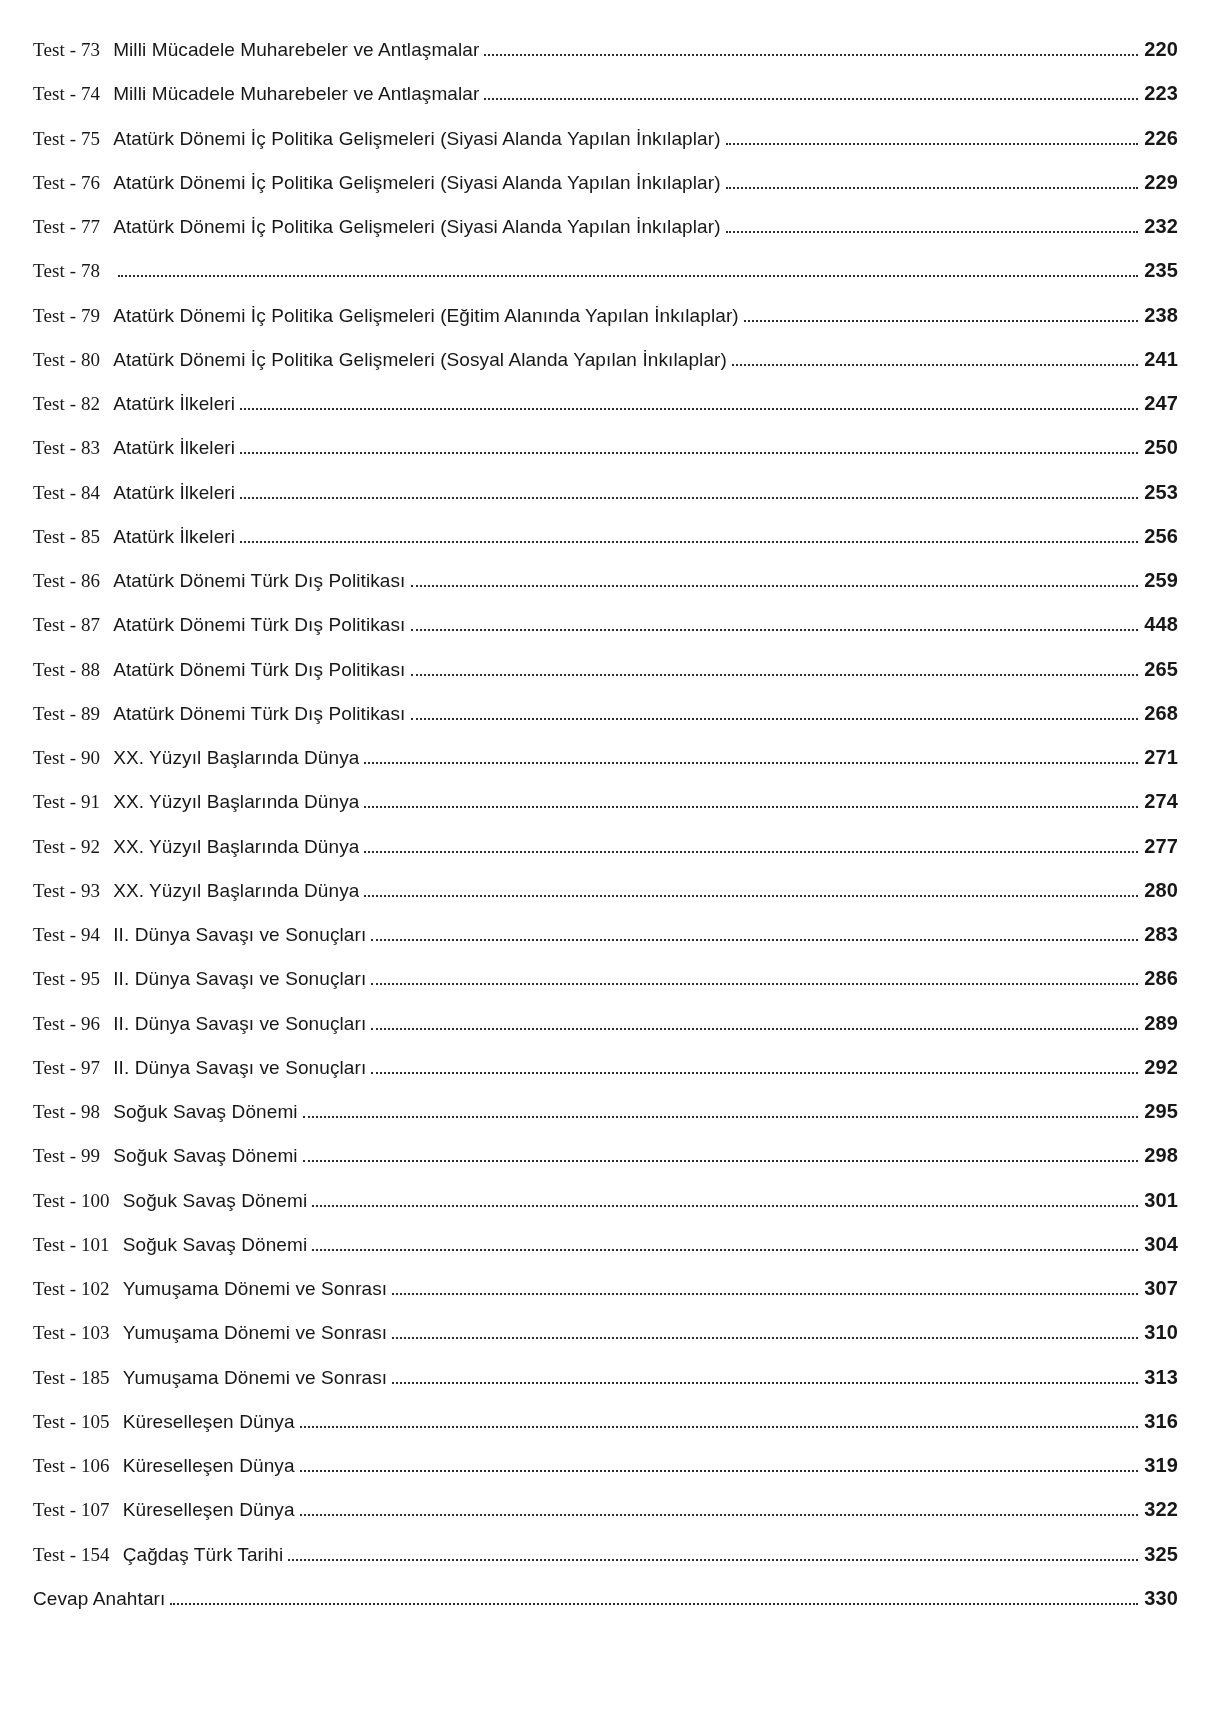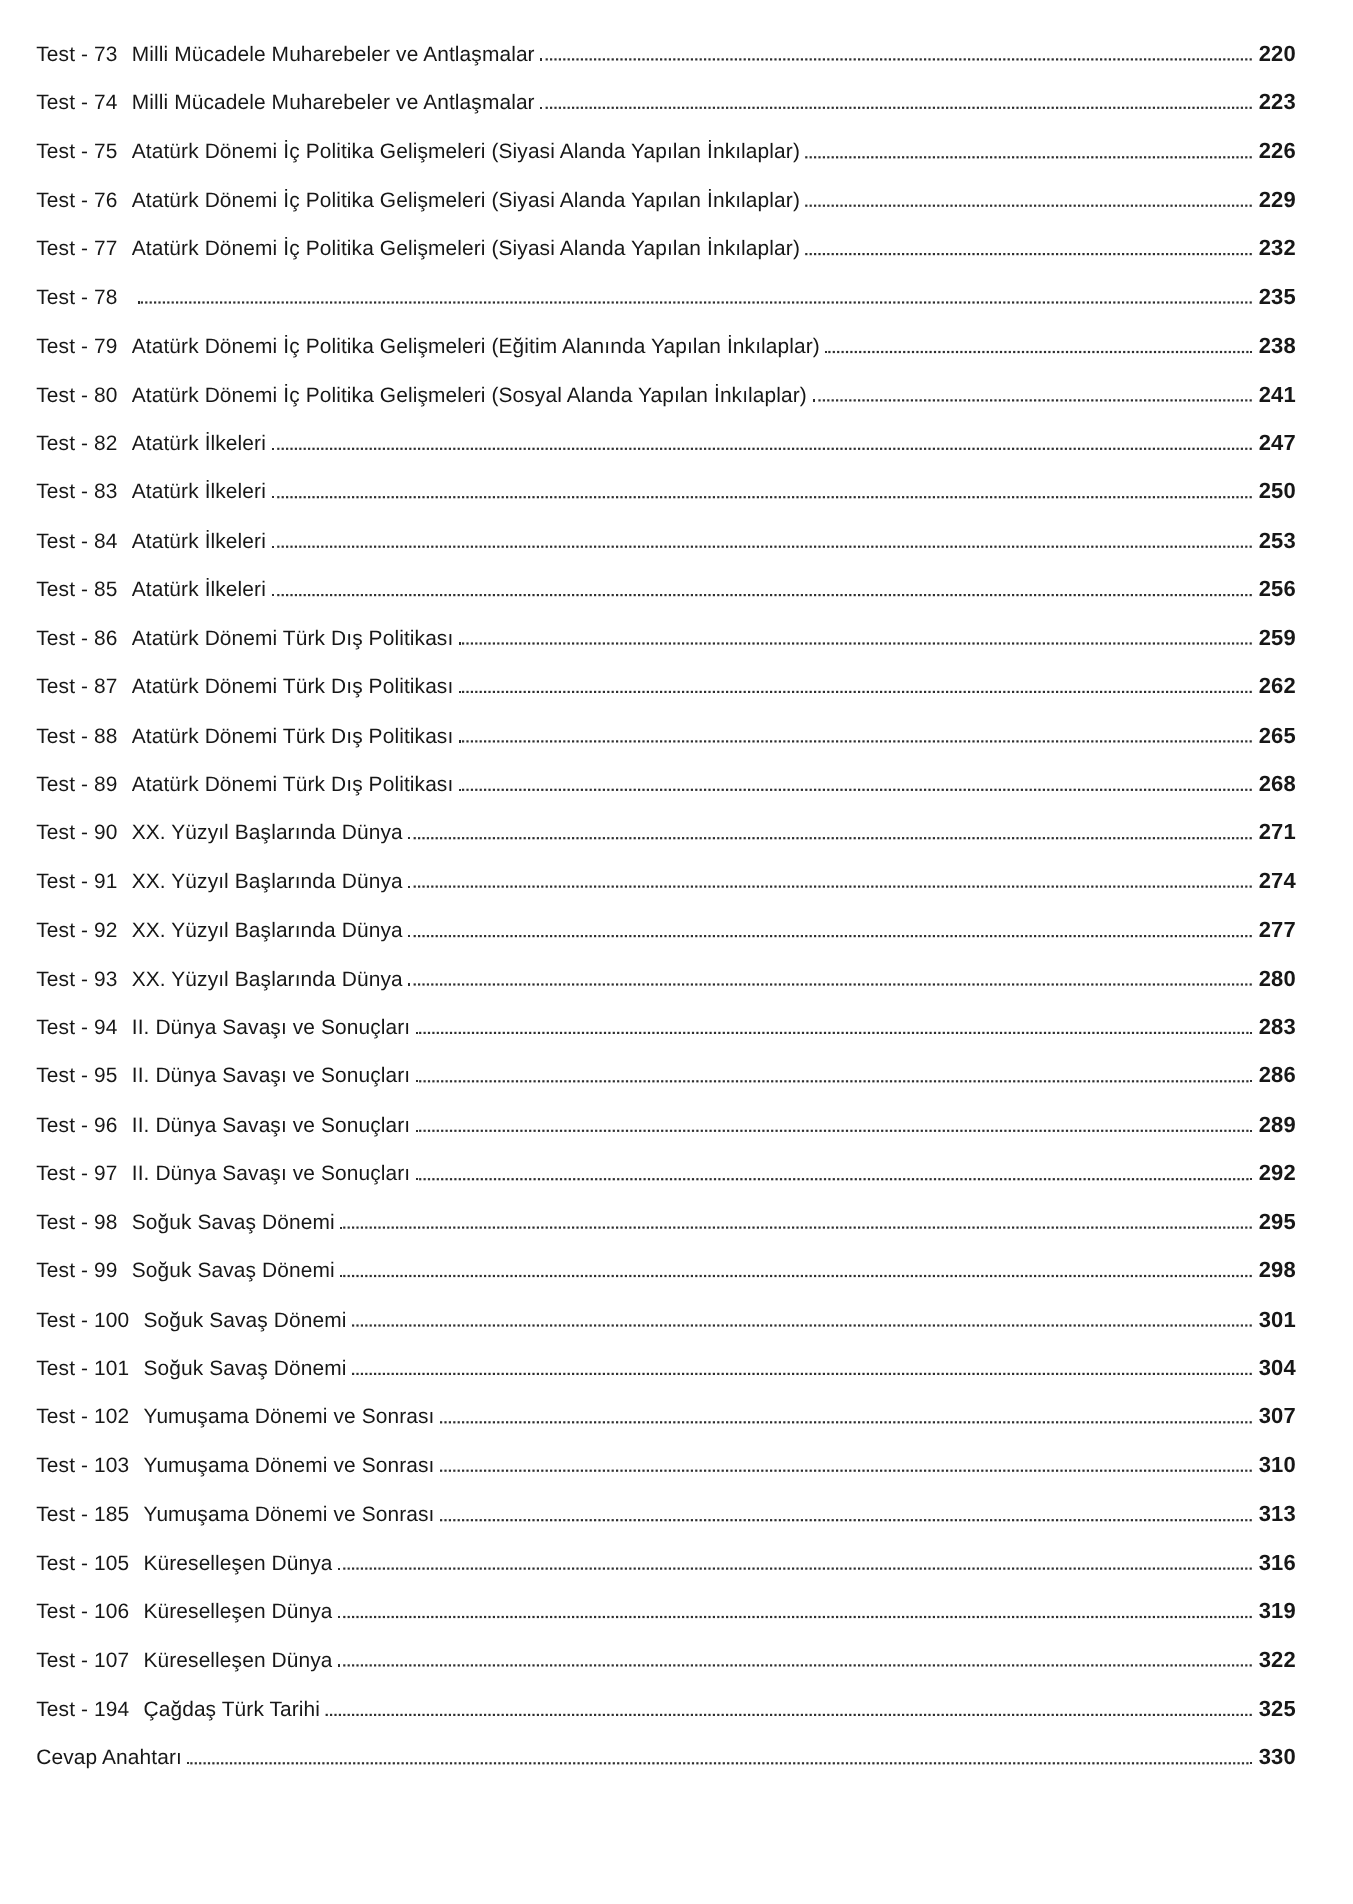--- a/index.html
+++ b/index.html
@@ -24,20 +24,21 @@
     align-items: baseline;
     height: 44.25px;
     line-height: 44.25px;
     font-size: 19px;
     white-space: nowrap;
     letter-spacing: 0.1px;
   }
   .toc-test {
     margin-right: 13px;
     flex: 0 0 auto;
+    font-family: Liberation Serif, serif;
   }
   .toc-title {
     flex: 0 1 auto;
     overflow: hidden;
   }
   .toc-leader {
     flex: 1 1 auto;
     min-width: 20px;
     height: 0;
     border-bottom: 2px dotted #2e2e2e;
@@ -143,21 +144,21 @@
     <span class="toc-test">Test - 86</span>
     <span class="toc-title">Atatürk Dönemi Türk Dış Politikası</span>
     <span class="toc-leader"></span>
     <span class="toc-page">259</span>
   </div>
 
   <div class="toc-row">
     <span class="toc-test">Test - 87</span>
     <span class="toc-title">Atatürk Dönemi Türk Dış Politikası</span>
     <span class="toc-leader"></span>
-    <span class="toc-page">262</span>
+    <span class="toc-page">448</span>
   </div>
 
   <div class="toc-row">
     <span class="toc-test">Test - 88</span>
     <span class="toc-title">Atatürk Dönemi Türk Dış Politikası</span>
     <span class="toc-leader"></span>
     <span class="toc-page">265</span>
   </div>
 
   <div class="toc-row">
@@ -287,21 +288,21 @@
   </div>
 
   <div class="toc-row">
     <span class="toc-test">Test - 107</span>
     <span class="toc-title">Küreselleşen Dünya</span>
     <span class="toc-leader"></span>
     <span class="toc-page">322</span>
   </div>
 
   <div class="toc-row">
-    <span class="toc-test">Test - 194</span>
+    <span class="toc-test">Test - 154</span>
     <span class="toc-title">Çağdaş Türk Tarihi</span>
     <span class="toc-leader"></span>
     <span class="toc-page">325</span>
   </div>
 
   <div class="toc-row">
 
     <span class="toc-title">Cevap Anahtarı</span>
     <span class="toc-leader"></span>
     <span class="toc-page">330</span>

